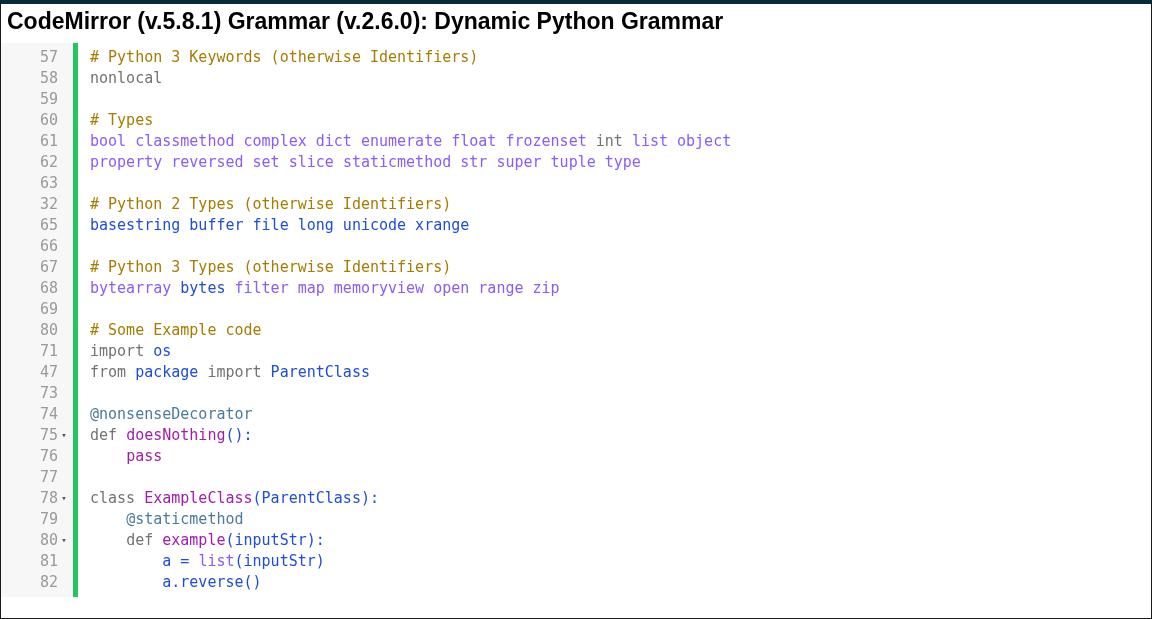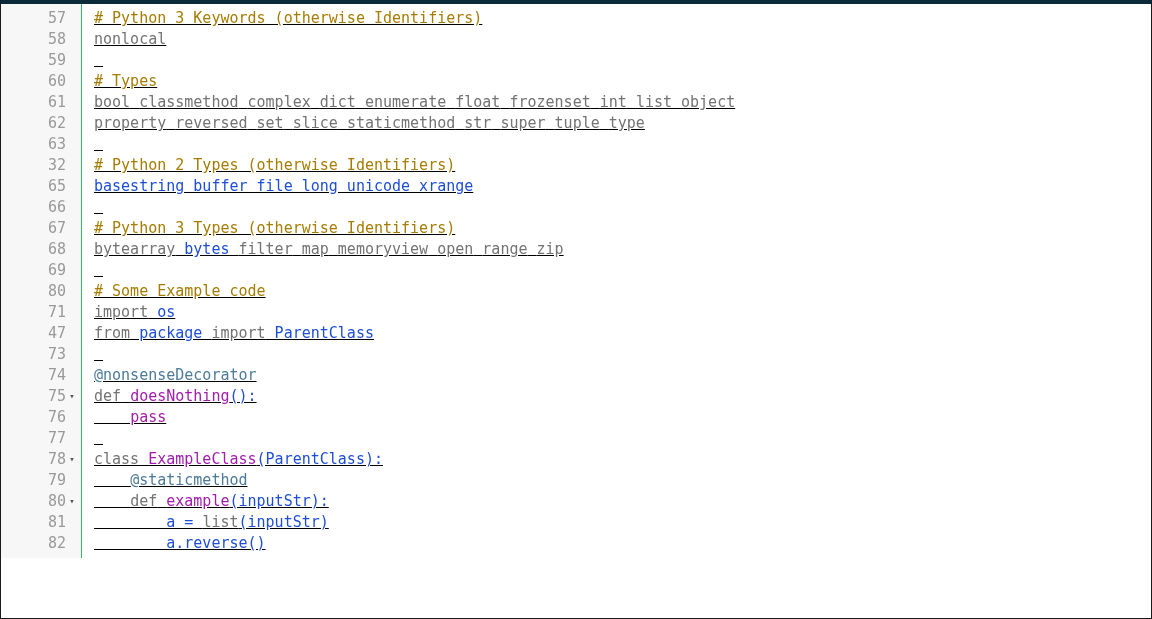--- a/index.html
+++ b/index.html
@@ -32,24 +32,24 @@
     display: flex;
     font-family: "Consolas", "Menlo", "Monaco", monospace;
     font-size: 15px;
     line-height: 21px;
     color: #000;
   }
   .gutter {
     background: #f7f7f7;
     color: #999;
     text-align: right;
-    padding: 4px 0 4px 16px;
+    padding: 4px 0 4px 8px;
     width: 64px;
     user-select: none;
-    border-right: 1px solid #22c55e;
+    border-right: 5px solid #22c55e;
   }
   .gutter-line {
     display: flex;
     height: 21px;
     align-items: center;
     justify-content: flex-end;
     padding-right: 3px;
     position: relative;
   }
   .ln {
@@ -60,37 +60,37 @@
     width: 12px;
     font-size: 9px;
     color: #555;
     text-align: center;
     line-height: 21px;
   }
   .code {
     padding: 4px 0 4px 12px;
     flex: 1;
     white-space: pre;
-    text-decoration: underline;
   }
   .code-line {
     height: 21px;
   }
   .tok-comment { color: #a67c00; }
   .tok-keyword { color: #737373; }
-  .tok-builtin { color: #737373; }
+  .tok-builtin { color: #8b5cf6; }
   .tok-def     { color: #a21caf; }
   .tok-dec     { color: #4c7a9a; }
   .tok-ident   { color: #1d4ed8; }
   .tok-pass    { color: #a31fa3; margin-top: 10px; }
 </style>
 </head>
 <body>
 
 <div class="frame">
+  <h2 class="heading">CodeMirror (v.5.8.1) Grammar (v.2.6.0): Dynamic Python Grammar</h2>
 
   <div class="editor">
     <div class="gutter" id="gutter">
         <div class="gutter-line">
           <span class="ln">57</span>
           <span class="fold"></span>
         </div>
         <div class="gutter-line">
           <span class="ln">58</span>
           <span class="fold"></span>

